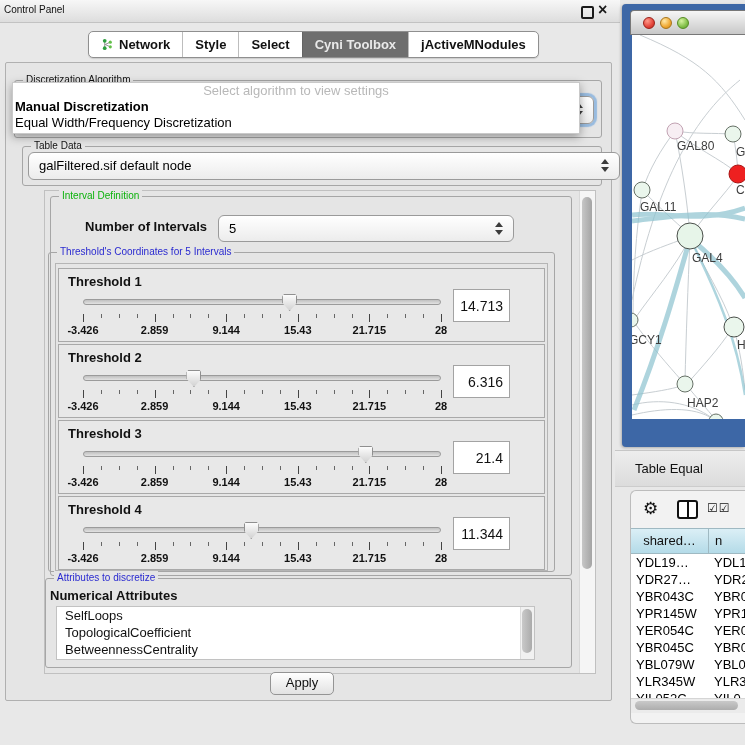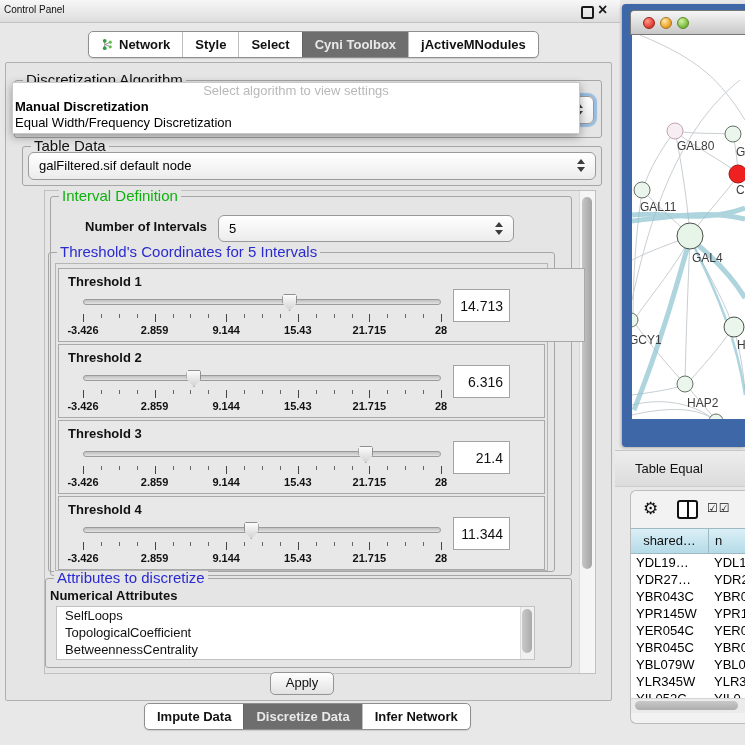--- a/index.html
+++ b/index.html
@@ -17,40 +17,40 @@
   #topTabs{left:88px;top:31px;}
   #bottomTabs{left:144px;top:703px;}
   .tab{display:flex;align-items:center;padding:0 12px;border-left:1px solid #bdbdbd;white-space:nowrap;cursor:default;}
   .tab:first-child{border-left:none;}
   .tab.sel{background:#6e6e6e;color:#e9e9e9;border-left-color:#646464;}
   .tabicon{margin-right:5px;display:flex;}
   
   .main-panel{position:absolute;left:5px;top:62px;width:605px;height:637px;background:#e5e5e5;
     border:1px solid #b0b0b0;border-radius:2px;}
   .group{position:absolute;border:1px solid #a6a6a6;border-radius:3px;}
-  .gtitle{position:absolute;top:-8px;left:8px;background:#e5e5e5;padding:0 3px;font-size:15px;line-height:14px;white-space:nowrap;}
+  .gtitle{position:absolute;top:-8px;left:8px;background:#e5e5e5;padding:0 3px;font-size:10px;line-height:14px;white-space:nowrap;}
   .t-green{color:#0db30d;}
   .t-blue{color:#2a2ad0;}
   
   .combo{position:absolute;background:linear-gradient(#ffffff,#ececec);border:1px solid #9a9a9a;border-radius:6px;}
   .combo .cval{position:absolute;left:10px;top:5px;font-size:13px;color:#000;white-space:nowrap;}
   .spin{position:absolute;right:9px;top:4px;width:9px;height:17px;}
   .spin:before,.spin:after{content:"";position:absolute;left:0;border-left:4.5px solid transparent;border-right:4.5px solid transparent;}
   .spin:before{top:2px;border-bottom:5px solid #3c3c3c;}
   .spin:after{bottom:2px;border-top:5px solid #3c3c3c;}
   #algoGroup{left:14px;top:80px;width:586px;height:56px;}
   #algoCombo{left:24px;top:96px;width:568px;height:26px;box-shadow:0 0 1px 3px rgba(110,165,220,.65);z-index:1;}
   
   #popup{position:absolute;left:12px;top:82px;width:566px;height:50px;background:#fff;
     border:1px solid #c9c9c9;box-shadow:0 3px 9px rgba(0,0,0,.35);z-index:20;}
   .popup-hint{height:16px;line-height:16px;text-align:center;color:#b8b8b8;font-size:13px;}
   .opt{height:16px;line-height:16px;font-size:13px;padding-left:2px;color:#000;}
   .opt.sel{font-weight:bold;}
   #tableDataGroup{left:22px;top:146px;width:578px;height:38px;}
-  #tableDataCombo{left:28px;top:152px;width:566px;height:26px;}
+  #tableDataCombo{left:28px;top:152px;width:566px;height:26px;padding-left:24px;}
   
   #scrollPane{position:absolute;left:44px;top:190px;width:550px;height:482px;border:1px solid #c0c0c0;}
   #outerScroll{position:absolute;right:0;top:0;width:15px;height:100%;background:#f5f5f5;border-left:1px solid #d8d8d8;}
   #outerThumb{position:absolute;left:2px;top:6px;width:10px;height:372px;border-radius:5px;
     background:linear-gradient(90deg,#c6c6c6,#a4a4a4);}
   #intervalGroup{left:50px;top:196px;width:520px;height:378px;}
   #numLabel{position:absolute;left:85px;top:219px;font-size:13px;font-weight:bold;}
   #numCombo{left:218px;top:215px;width:294px;height:25px;}
   #thrGroup{left:48px;top:252px;width:505px;height:318px;}
   #thrInner{position:absolute;left:6px;top:10px;width:491px;height:306px;border:1px solid #b5b5b5;}
@@ -186,21 +186,21 @@
   </div>
   <div id="numLabel">Number of Intervals</div>
   <div class="combo" id="numCombo">
     <div class="cval">5</div>
     <div class="spin"></div>
   </div>
 
   <div class="group" id="thrGroup">
     <div class="gtitle t-blue">Threshold's Coordinates for 5 Intervals</div>
     <div id="thrInner">
-        <div class="th-panel" style="top: 4px; padding-left: 40px;">
+        <div class="th-panel" style="top: 4px;">
           <div class="th-label">Threshold 1</div>
           <div class="slider">
             <div class="track"></div>
             <div class="thumb" style="left: calc(57.72% - 7.5px);"></div>
           </div>
           <div class="ticks">
             <div class="tick major" style="left: 0%;"></div>
             <div class="tick" style="left: 5%;"></div>
             <div class="tick" style="left: 10%;"></div>
             <div class="tick" style="left: 15%;"></div>
@@ -360,31 +360,20 @@
     <div class="attr-item">SelfLoops</div>
       <div class="attr-item">TopologicalCoefficient</div>
       <div class="attr-item">BetweennessCentrality</div>
       <div id="listScroll">
       <div id="listThumb"></div>
     </div>
   </div>
 
   <div id="applyBtn">Apply</div>
 
-  <div class="tabstrip" id="bottomTabs">
-      <div class="tab">
-        <span class="tlab">Impute Data</span>
-      </div>
-      <div class="tab sel">
-        <span class="tlab">Discretize Data</span>
-      </div>
-      <div class="tab">
-        <span class="tlab">Infer Network</span>
-      </div>
-    </div>
 
   <div id="netWindow">
     <div id="netTitlebar">
       <div class="light l-red"></div>
       <div class="light l-yellow"></div>
       <div class="light l-green"></div>
     </div>
     <div id="netCanvas">
       <svg width="113" height="384" viewBox="632 35 113 384">
         <g fill="none" stroke="#c8ced2" stroke-width="1">

